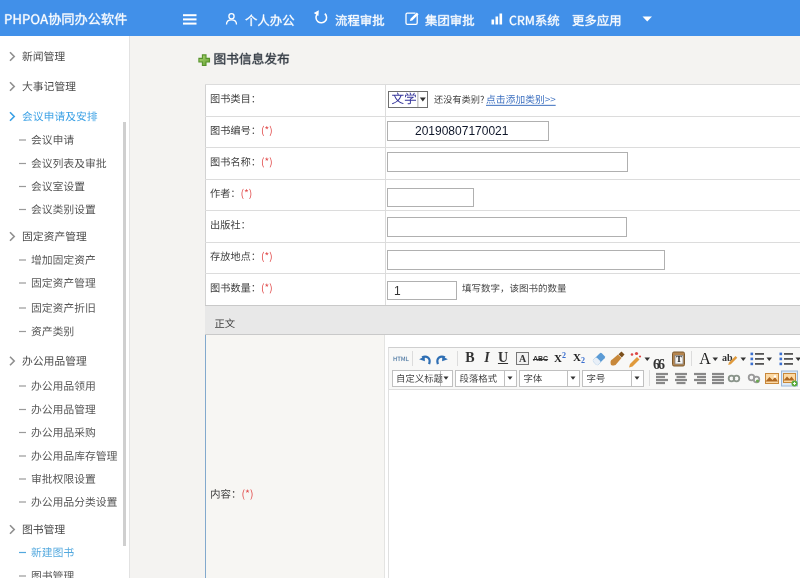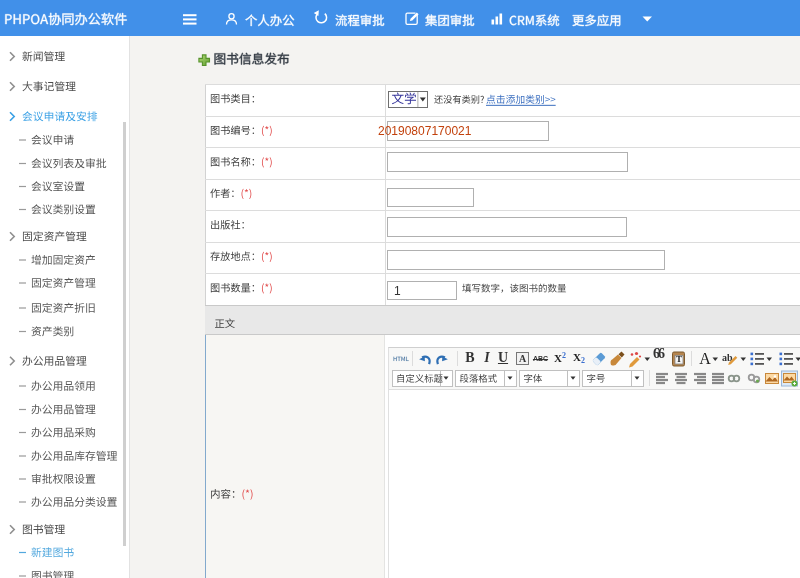--- a/index.html
+++ b/index.html
@@ -45,25 +45,25 @@
 <div class="abs" style="left:582px;top:370px;width:62px;height:17px;background:#fff;border:1px solid #c0c0c0"></div>
 <div class="abs" style="left:631px;top:370px;width:13px;height:17px;border-left:1px solid #c0c0c0"></div>
 
 <div class="abs" style="left:462px;top:350px;width:16px;height:17px;font:bold 14px 'Liberation Serif';color:#333;text-align:center">B</div>
 <div class="abs" style="left:480px;top:350px;width:14px;height:17px;font:italic bold 14px 'Liberation Serif';color:#333;text-align:center">I</div>
 <div class="abs" style="left:496px;top:350px;width:14px;height:17px;font:bold 14px 'Liberation Serif';color:#333;text-align:center;text-decoration:underline">U</div>
 <div class="abs" style="left:516px;top:352px;width:13px;height:13px;border:1px solid #777;background:#f2f2f2;font:bold 10px 'Liberation Serif';color:#333;text-align:center;line-height:12px">A</div>
 <div class="abs" style="left:532px;top:354px;width:17px;height:10px;font:bold 7px 'Liberation Sans';color:#333;text-align:center;text-decoration:line-through;line-height:10px">ABC</div>
 <div class="abs" style="left:554px;top:351px;width:18px;height:14px;font:bold 11px 'Liberation Serif';color:#222">X<span style="font-size:8px;color:#3a6fd0;vertical-align:4px">2</span></div>
 <div class="abs" style="left:573px;top:351px;width:18px;height:14px;font:bold 11px 'Liberation Serif';color:#222">X<span style="font-size:8px;color:#3a6fd0;vertical-align:-2px">2</span></div>
-<div class="abs" style="left:653px;top:346px;width:18px;height:15px;font:bold 14px 'Liberation Serif';color:#333;letter-spacing:-2px">66</div>
+<div class="abs" style="left:653px;top:357px;width:18px;height:15px;font:bold 14px 'Liberation Serif';color:#333;letter-spacing:-2px">66</div>
 <div class="abs" style="left:697px;top:350px;width:16px;height:15px;font:16px 'Liberation Serif';color:#222;text-align:center">A</div>
 <div class="abs" style="left:722px;top:352px;width:18px;height:13px;font:bold 10px 'Liberation Serif';color:#333">ab</div>
 
-<div class="abs" style="left:378px;top:124px;font:12px 'Liberation Sans';color:#c2410c">20190807170021</div>
+<div class="abs" style="left:415px;top:124px;font:12px 'Liberation Sans';color:#0f172a">20190807170021</div>
 <div class="abs" style="left:394px;top:284px;font:12px 'Liberation Sans';color:#333">1</div>
 <svg class="abs" style="left:0;top:0" width="800" height="578" viewBox="0 0 800 578">
     <defs>
       <path id="g0" d="M101 0H193V292H314C475 292 584 363 584 518C584 678 474 733 310 733H101ZM193 367V658H298C427 658 492 625 492 518C492 413 431 367 302 367Z"></path>
       <path id="g1" d="M101 0H193V346H535V0H628V733H535V426H193V733H101Z"></path>
       <path id="g2" d="M371 -13C555 -13 684 134 684 369C684 604 555 746 371 746C187 746 58 604 58 369C58 134 187 -13 371 -13ZM371 68C239 68 153 186 153 369C153 552 239 665 371 665C503 665 589 552 589 369C589 186 503 68 371 68Z"></path>
       <path id="g3" d="M4 0H97L168 224H436L506 0H604L355 733H252ZM191 297 227 410C253 493 277 572 300 658H304C328 573 351 493 378 410L413 297Z"></path>
       <path id="g4" d="M386 474C368 379 335 284 291 220C307 211 336 191 348 181C393 250 432 355 454 461ZM838 458C866 366 894 244 902 172L972 190C961 260 931 379 902 471ZM160 840V606H47V536H160V-79H233V536H340V606H233V840ZM549 831V652V650H371V577H548C542 384 501 151 280 -30C298 -42 325 -65 338 -81C571 114 614 367 620 577H759C749 189 739 47 712 15C702 2 692 0 673 0C652 0 600 0 542 5C556 -15 563 -46 565 -68C618 -71 672 -72 703 -68C736 -65 757 -56 777 -29C811 16 821 165 831 612C831 622 832 650 832 650H621V652V831Z"></path>
       <path id="g5" d="M248 612V547H756V612ZM368 378H632V188H368ZM299 442V51H368V124H702V442ZM88 788V-82H161V717H840V16C840 -2 834 -8 816 -9C799 -9 741 -10 678 -8C690 -27 701 -61 705 -81C791 -81 842 -79 872 -67C903 -55 914 -31 914 15V788Z"></path>
       <path id="g6" d="M183 495C155 407 105 296 45 225L114 185C172 261 221 378 251 467ZM778 481C824 380 871 248 886 167L960 194C943 275 894 405 847 504ZM389 839V665V656H87V581H387C378 386 323 149 42 -24C61 -37 90 -66 103 -84C402 104 458 366 467 581H671C657 207 641 62 609 29C598 16 587 13 566 14C541 14 479 14 412 20C426 -2 436 -36 438 -60C499 -62 563 -65 599 -61C636 -57 660 -48 683 -18C723 30 738 182 754 614C754 626 755 656 755 656H469V664V839Z"></path>

